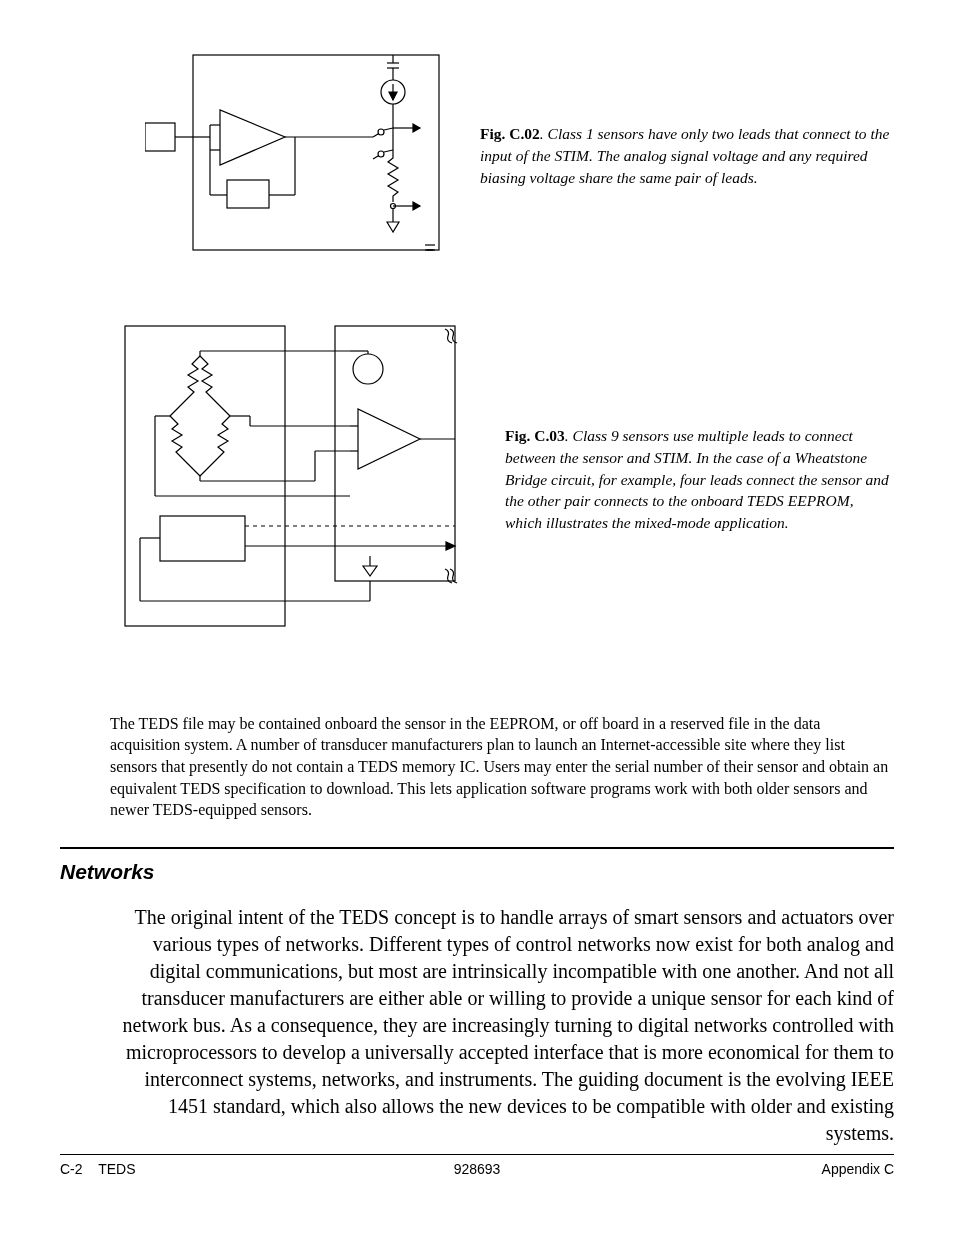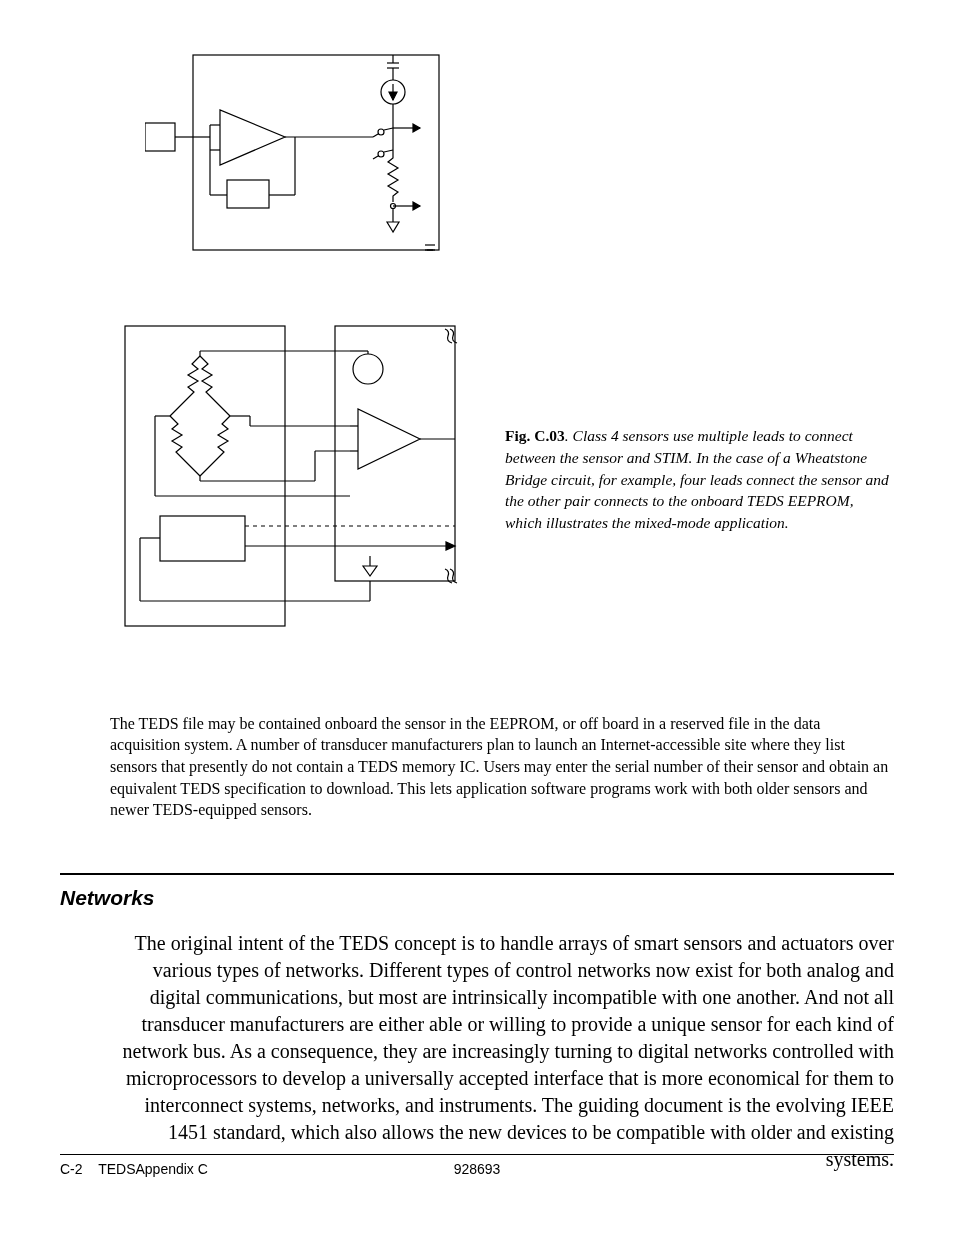--- a/index.html
+++ b/index.html
@@ -31,21 +31,21 @@
       font-style: normal;
     }
     .caption-italic {
       font-style: italic;
     }
     .body-text {
       font-family: 'Times New Roman', Times, serif;
       font-size: 16px;
       line-height: 1.35;
       text-align: left;
-      margin-bottom: 52px;
+      margin-bottom: 26px;
       padding-left: 50px;
       padding-right: 0;
     }
     .section-rule {
       border: none;
       border-top: 2px solid #000;
       margin: 0 0 8px 0;
     }
     .section-heading {
       font-family: Arial, Helvetica, sans-serif;
@@ -67,20 +67,21 @@
       right: 60px;
       bottom: 55px;
     }
     .footer-rule {
       border: none;
       border-top: 1px solid #000;
       margin-bottom: 5px;
     }
     .footer-row {
       display: flex;
+      justify-content: space-between;
       align-items: baseline;
       font-family: Arial, Helvetica, sans-serif;
       font-size: 14px;
     }
     .footer-left { }
     .footer-center {
       font-size: 14px;
       position: absolute;
       left: 50%;
       transform: translateX(-50%);
@@ -145,20 +146,23 @@
 
         <line x1="248" y1="158" x2="248" y2="172"></line>
         <polygon points="248,182 242,172 254,172"></polygon>
 
         <line x1="282" y1="200" x2="288" y2="200"></line>
         <line x1="280" y1="195" x2="290" y2="195"></line>
         <line x1="280" y1="200" x2="290" y2="200"></line>
       </g>
     </svg>
   </div>
+  <div class="caption">
+    <span class="caption-bold">Fig. C.02</span><span class="caption-italic">. Class 1 sensors have only two leads that connect to the input of the STIM. The analog signal voltage and any required biasing voltage share the same pair of leads.</span>
+  </div>
 </div>
 
 <div class="figure-row" style="margin-left:40px; margin-bottom:75px;">
   <div class="diagram">
     <svg width="370" height="310" viewBox="0 0 370 310">
       <g fill="none" stroke="#000" stroke-width="1.2">
 
         <rect x="25" y="5" width="160" height="300"></rect>
 
         <rect x="235" y="5" width="120" height="255"></rect>
@@ -212,21 +216,21 @@
         <line x1="40" y1="217" x2="40" y2="280"></line>
         <line x1="40" y1="280" x2="270" y2="280"></line>
         <line x1="270" y1="280" x2="270" y2="260"></line>
 
         <line x1="270" y1="235" x2="270" y2="245"></line>
         <polygon points="270,255 263,245 277,245"></polygon>
       </g>
     </svg>
   </div>
   <div class="caption">
-    <span class="caption-bold">Fig. C.03</span><span class="caption-italic">. Class 4 sensors use multiple leads to connect between the sensor and STIM. In the case of a Wheatstone Bridge circuit, for example, four leads connect the sensor and the other pair connects to the onboard TEDS EEPROM, which illustrates the mixed-mode application.</span>
+    <span class="caption-bold">Fig. C.03</span><span class="caption-italic">. Class 9 sensors use multiple leads to connect between the sensor and STIM. In the case of a Wheatstone Bridge circuit, for example, four leads connect the sensor and the other pair connects to the onboard TEDS EEPROM, which illustrates the mixed-mode application.</span>
   </div>
 </div>
 
 <p class="body-text">The TEDS file may be contained onboard the sensor in the EEPROM, or off board in a reserved file in the data acquisition system. A number of transducer manufacturers plan to launch an Internet-accessible site where they list sensors that presently do not contain a TEDS memory IC. Users may enter the serial number of their sensor and obtain an equivalent TEDS specification to download. This lets application software programs work with both older sensors and newer TEDS-equipped sensors.</p>
 
 <hr class="section-rule">
 <h2 class="section-heading">Networks</h2>
 <p class="section-body">The original intent of the TEDS concept is to handle arrays of smart sensors and actuators over various types of networks. Different types of control networks now exist for both analog and digital communications, but most are intrinsically incompatible with one another. And not all transducer manufacturers are either able or willing to provide a unique sensor for each kind of network bus. As a consequence, they are increasingly turning to digital networks controlled with microprocessors to develop a universally accepted interface that is more economical for them to interconnect systems, networks, and instruments. The guiding document is the evolving IEEE 1451 standard, which also allows the new devices to be compatible with older and existing systems.</p>
 
 <div class="footer">

